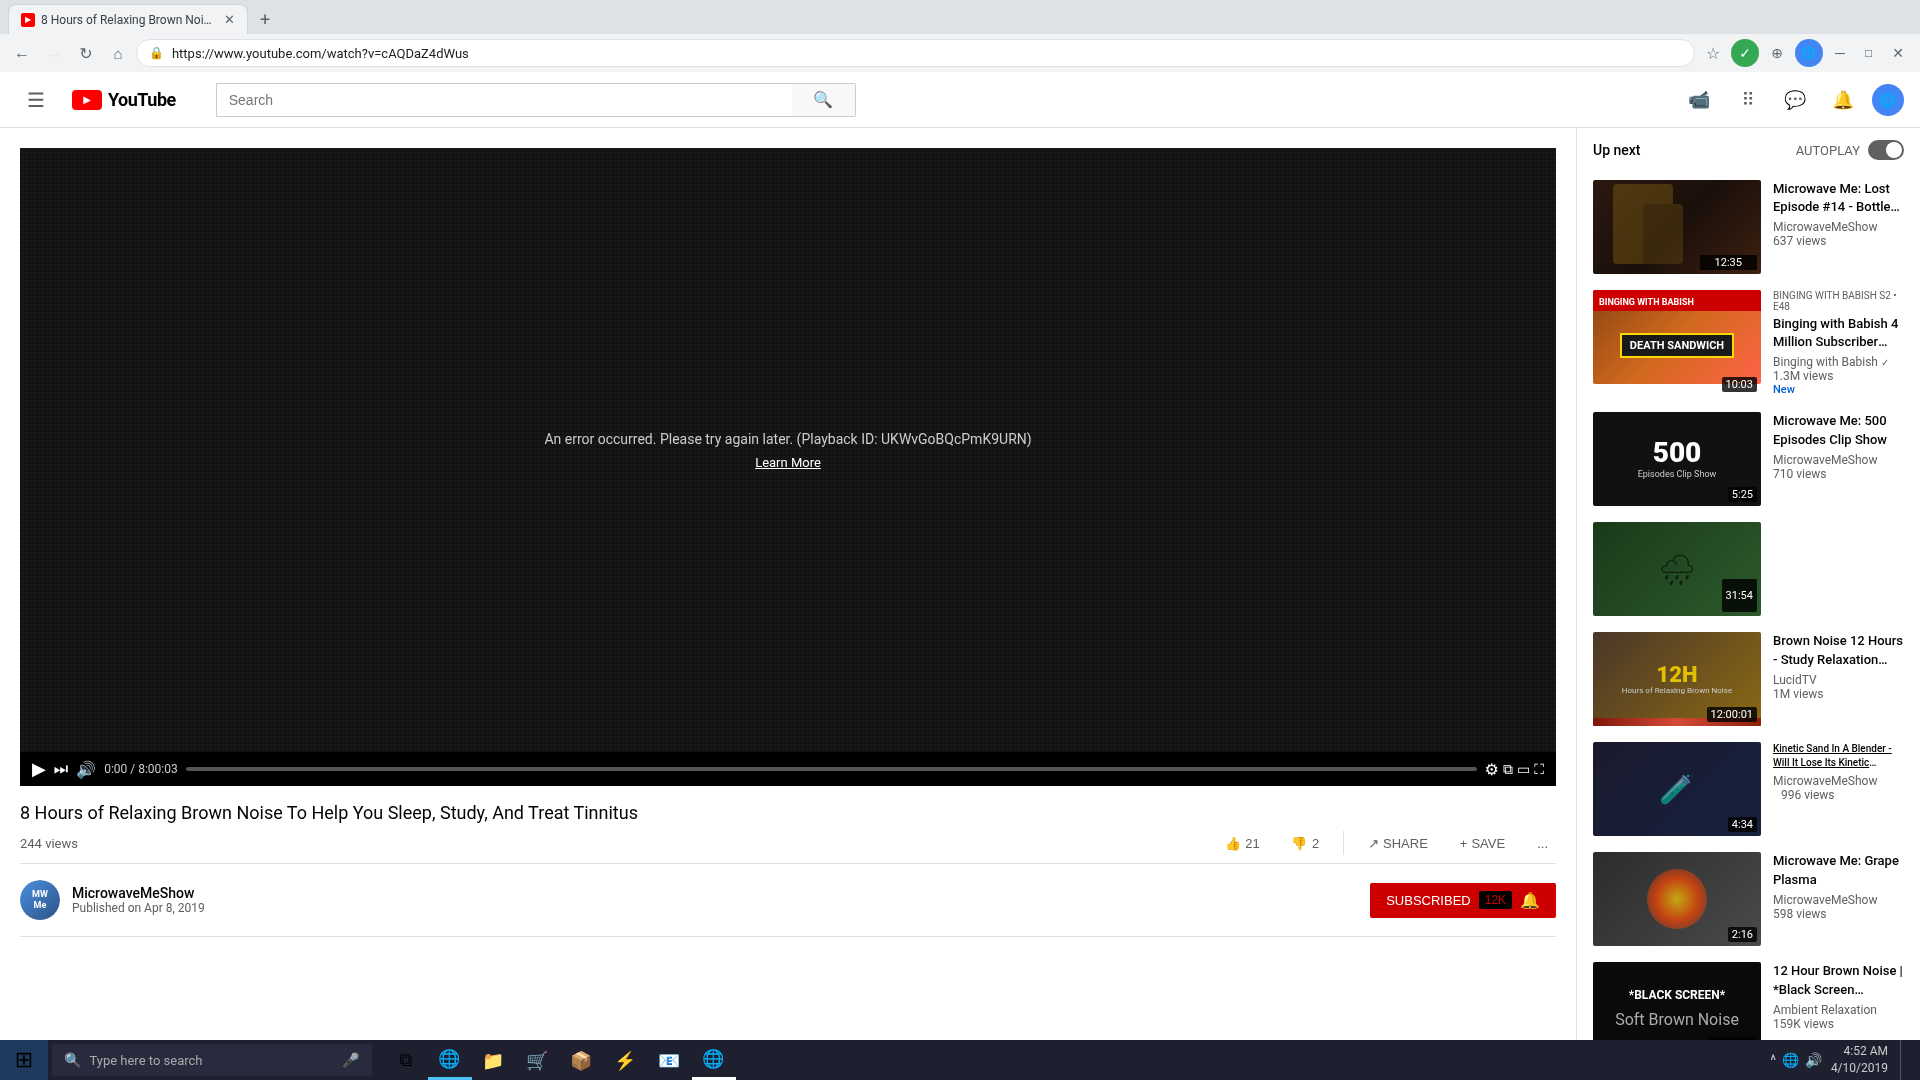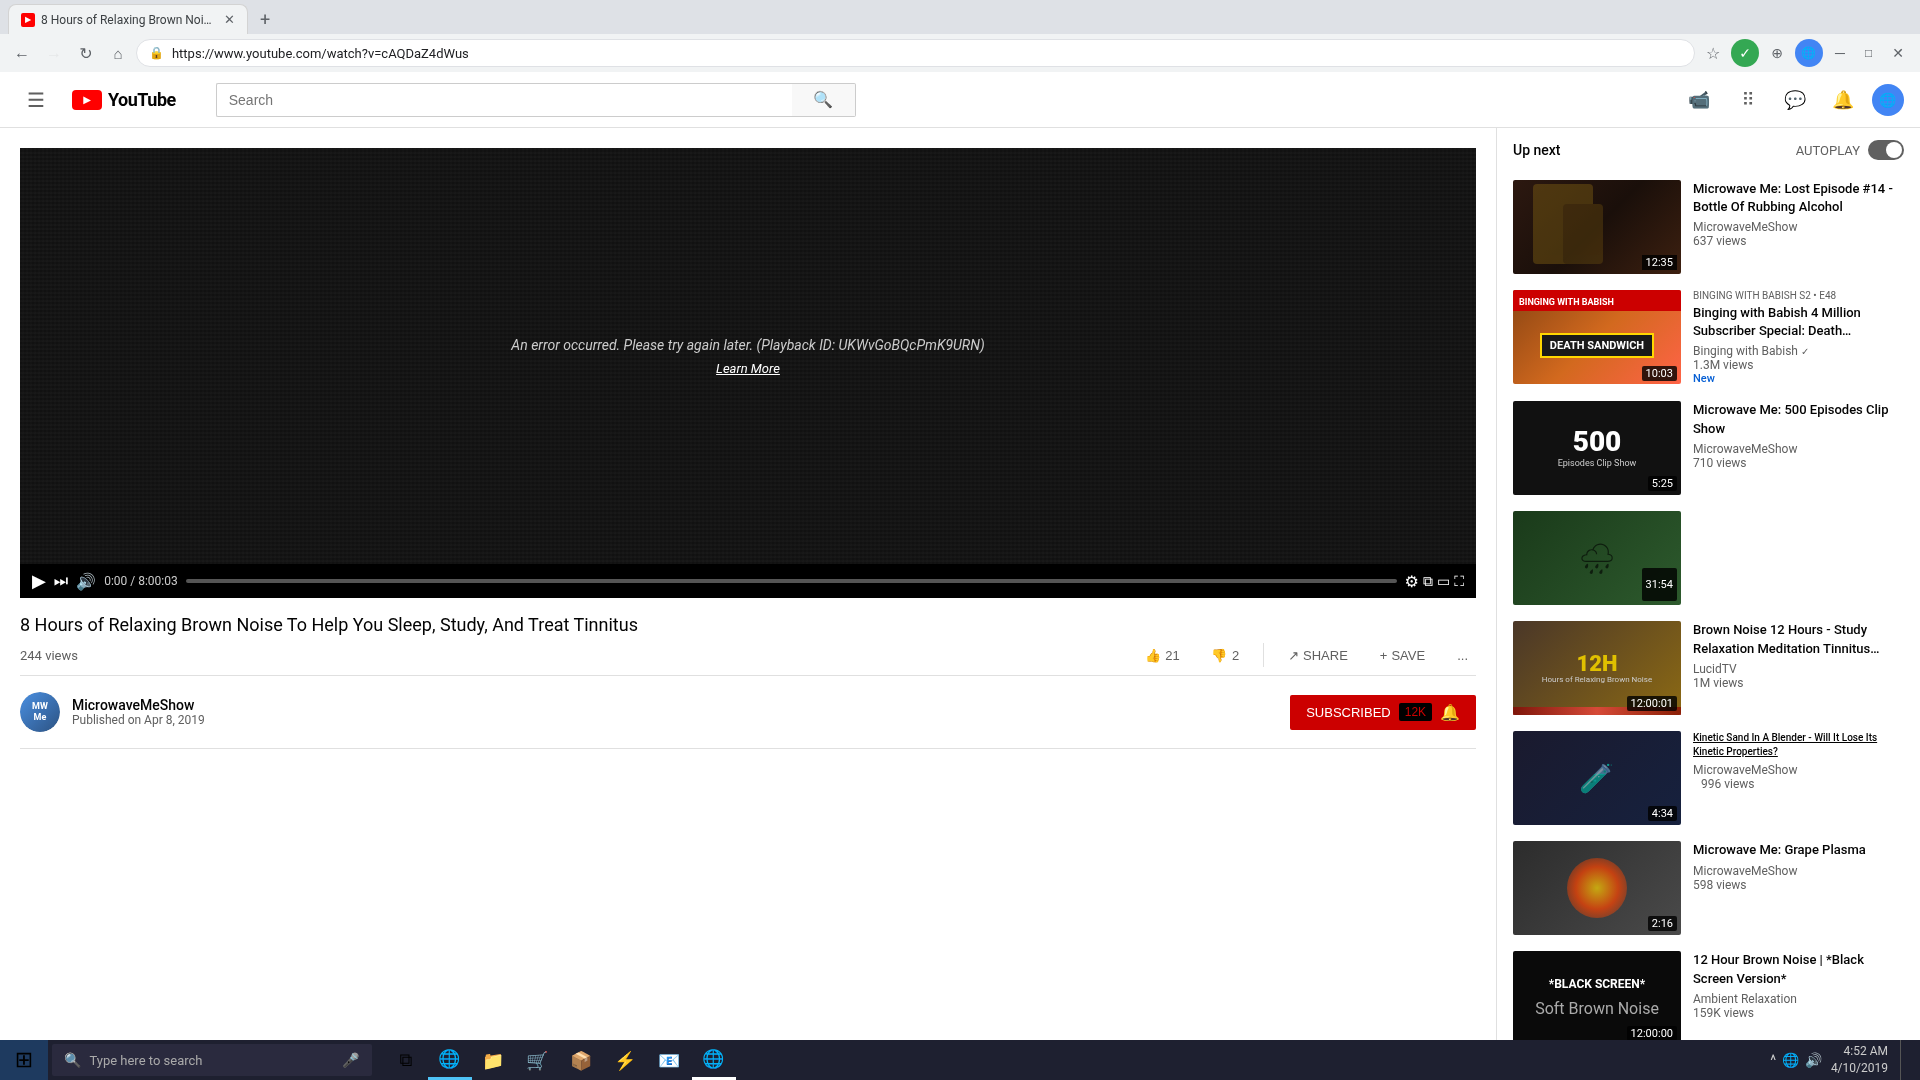--- a/index.html
+++ b/index.html
@@ -50,21 +50,21 @@
     .action-btn { display: flex; align-items: center; gap: 4px; background: none; border: none; cursor: pointer; color: #606060; font-size: 13px; padding: 4px 8px; border-radius: 2px; }
     .action-divider { width: 1px; height: 24px; background: #e0e0e0; }
     .channel-row { display: flex; align-items: center; justify-content: space-between; padding: 16px 0; border-top: 1px solid #e0e0e0; border-bottom: 1px solid #e0e0e0; }
     .channel-info { display: flex; align-items: center; gap: 12px; }
     .channel-avatar { width: 40px; height: 40px; border-radius: 50%; background: #e0e0e0; overflow: hidden; display: flex; align-items: center; justify-content: center; }
     .channel-name { font-size: 14px; font-weight: 500; color: #030303; }
     .channel-published { font-size: 12px; color: #606060; }
     .subscribe-btn { background: #c00; color: white; border: none; padding: 8px 16px; border-radius: 2px; font-size: 13px; font-weight: 500; cursor: pointer; display: flex; align-items: center; gap: 8px; }
 
     
-    .sidebar { width: 424px; flex-shrink: 0; background: #fff; overflow-y: auto; border-left: 1px solid #e0e0e0; }
+    .sidebar { width: 344px; flex-shrink: 0; background: #fff; overflow-y: auto; border-left: 1px solid #e0e0e0; }
     .sidebar-header { display: flex; align-items: center; justify-content: space-between; padding: 12px 16px; }
     .toggle { width: 36px; height: 20px; background: #606060; border-radius: 10px; position: relative; cursor: pointer; }
     .toggle-knob { width: 16px; height: 16px; background: white; border-radius: 50%; position: absolute; top: 2px; right: 2px; transition: right 0.2s; }
 
     
     .sidebar-item { display: flex; gap: 8px; padding: 8px 16px; cursor: pointer; }
     .thumb-container { position: relative; flex-shrink: 0; }
     .thumb { width: 168px; height: 94px; background: #ccc; object-fit: cover; border-radius: 2px; overflow: hidden; display: flex; align-items: center; justify-content: center; }
     .thumb-1 { background: linear-gradient(135deg, #2c1810 0%, #1a0f0a 50%, #3d2010 100%); }
     .thumb-2 { background: linear-gradient(135deg, #8b4513 0%, #d2691e 50%, #ff6347 100%); }
@@ -142,21 +142,21 @@
     <button class="header-icon-btn">🔔</button>
     <div class="avatar">🌐</div>
   </div>
 </div>
 
 <div class="main-layout">
 
   <div class="video-area">
 
     <div class="video-player">
-      <div class="video-player-inner" style="height:416px;font-style:italic;">
+      <div class="video-player-inner" style="height:604px;">
         <div class="video-noise"></div>
         <div class="video-error">
           <div class="video-error-msg" style="color:#ccc;font-size:14px;margin-bottom:8px;">An error occurred. Please try again later. (Playback ID: UKWvGoBQcPmK9URN)</div>
           <a class="video-error-link" style="color:#fff;font-size:13px;text-decoration:underline;cursor:pointer;">Learn More</a>
         </div>
       </div>
 
       <div class="video-controls" style="background:rgba(0,0,0,0.85);padding:6px 12px;display:flex;align-items:center;gap:8px;">
         <button class="ctrl-btn" style="background:none;border:none;color:white;cursor:pointer;font-size:18px;">▶</button>
         <button class="ctrl-btn" style="background:none;border:none;color:white;cursor:pointer;font-size:16px;">⏭</button>
@@ -235,21 +235,21 @@
     </div>
 
     <div class="sidebar-item">
       <div class="thumb-container">
         <div class="thumb thumb-1" style="width:168px;height:94px;background:linear-gradient(135deg,#2c1810,#1a0f0a 50%,#3d2010);border-radius:2px;display:flex;align-items:center;justify-content:center;position:relative;">
           <div style="position:absolute;bottom:0;left:0;right:0;top:0;display:flex;align-items:center;justify-content:center;opacity:0.4;">
             <div style="width:60px;height:80px;background:#8b6914;border-radius:4px;position:absolute;left:20px;bottom:10px;"></div>
             <div style="width:40px;height:60px;background:#6b4f10;border-radius:4px;position:absolute;left:50px;bottom:10px;"></div>
           </div>
         </div>
-        <span class="duration-badge" style="position:absolute;bottom:4px;right:4px;background:rgba(0,0,0,0.8);color:white;font-size:11px;padding:1px 4px;border-radius:0;">12:35</span>
+        <span class="duration-badge" style="position:absolute;bottom:4px;right:4px;background:rgba(0,0,0,0.8);color:white;font-size:11px;padding:1px 15px;border-radius:0;">12:35</span>
       </div>
       <div class="item-details" style="flex:1;padding-left:4px;">
         <div class="item-title" style="font-size:13px;font-weight:500;color:#030303;line-height:1.4;margin-bottom:4px;">Microwave Me: Lost Episode #14 - Bottle Of Rubbing Alcohol</div>
         <div class="item-channel" style="font-size:12px;color:#606060;">MicrowaveMeShow</div>
         <div class="item-views" style="font-size:12px;color:#606060;">637 views</div>
       </div>
     </div>
 
     <div class="sidebar-item">
       <div class="thumb-container" style="position:relative;">

